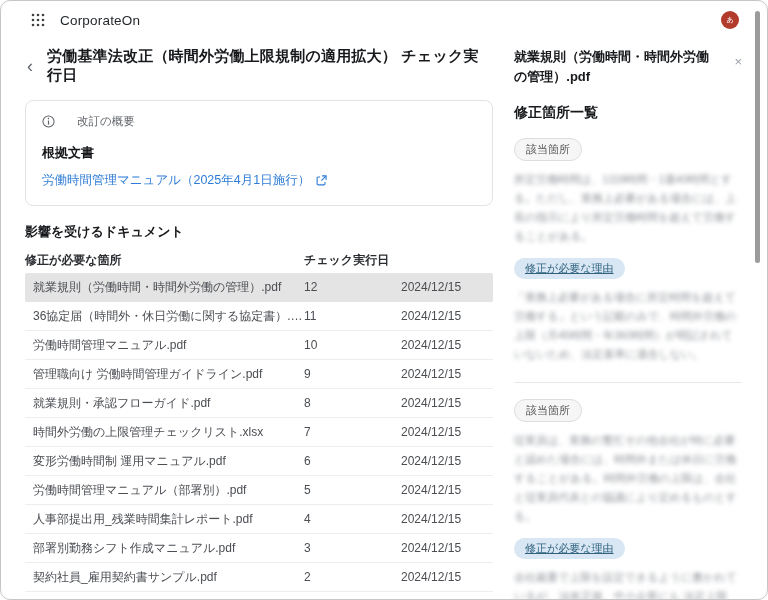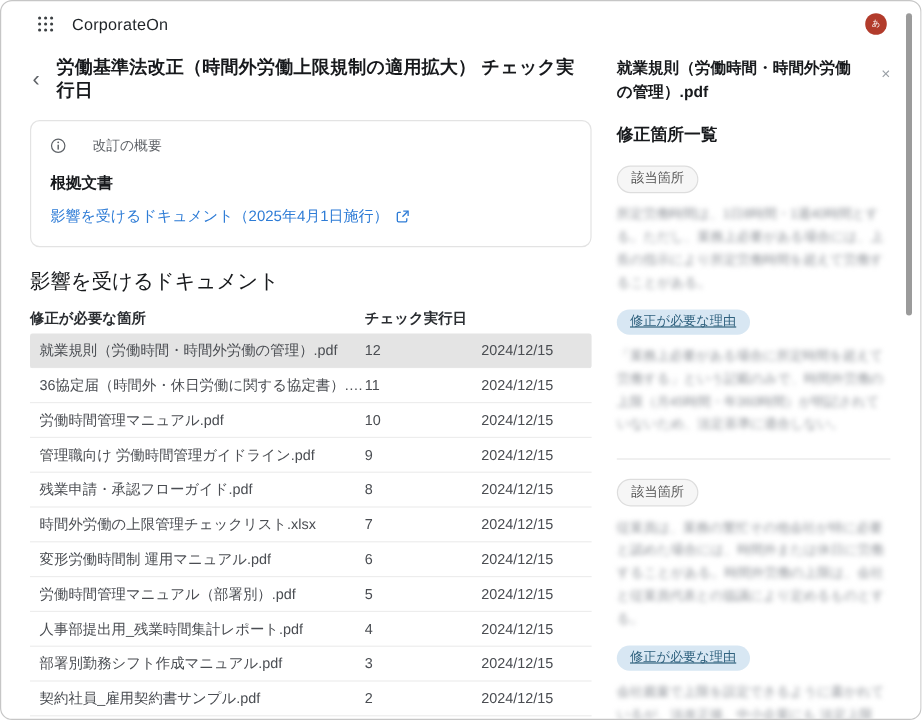--- a/index.html
+++ b/index.html
@@ -20,21 +20,21 @@
   .back{color:#5f6368;font-size:18px;line-height:1;cursor:pointer;padding:0 2px;user-select:none;}
   .page-title{font-size:15px;font-weight:700;color:#17191c;margin:0;letter-spacing:.2px;}
 
   .card{margin-top:15px;border:1px solid #e3e3e3;border-radius:8px;padding:13px 16px 16px;background:#fff;}
   .card-overview{display:flex;align-items:center;gap:22px;color:#5f6368;font-size:11.5px;}
   .info-icon{width:13px;height:13px;flex:0 0 auto;}
   .card-basis{margin-top:15px;font-size:13px;font-weight:700;color:#17191c;}
   .card-link{margin-top:10px;display:flex;align-items:center;gap:6px;color:#2e7cd6;font-size:12.5px;cursor:pointer;}
   .ext-icon{width:11px;height:11px;flex:0 0 auto;}
 
-  .docs-heading{margin-top:17px;font-size:17px;font-weight:400;color:#17191c;}
+  .docs-heading{margin-top:17px;font-size:13px;font-weight:700;color:#17191c;}
   .thead{display:grid;grid-template-columns:1fr 97px 92px;margin-top:6px;height:26px;align-items:center;
          font-size:12px;font-weight:700;color:#2a2d31;}
   .trow{display:grid;grid-template-columns:1fr 97px 92px;height:29px;align-items:center;
         font-size:12px;color:#4a4d52;border-bottom:1px solid #ededed;cursor:pointer;box-sizing:border-box;}
   .trow.selected{background:#e4e4e4;border-bottom-color:#e4e4e4;border-radius:2px;}
   .c-file{padding-left:8px;white-space:nowrap;overflow:hidden;text-overflow:ellipsis;}
 
   
   .panel{position:absolute;left:513px;top:46px;width:228px;}
   .panel-title{font-size:13px;font-weight:700;line-height:1.55;color:#17191c;padding-right:22px;margin:0;}
@@ -83,21 +83,21 @@
       <div class="card-overview">
         <svg class="info-icon" viewBox="0 0 14 14">
           <circle cx="7" cy="7" r="6" fill="none" stroke="#5f6368" stroke-width="1.1"></circle>
           <rect x="6.35" y="6" width="1.3" height="4.4" fill="#5f6368"></rect>
           <circle cx="7" cy="3.9" r="0.85" fill="#5f6368"></circle>
         </svg>
         <span>改訂の概要</span>
       </div>
       <div class="card-basis">根拠文書</div>
       <div class="card-link">
-        <span>影響を受けるドキュメント（2025年4月1日施行）</span>
+        <span>労働時間管理マニュアル（2025年4月1日施行）</span>
         <svg class="ext-icon" viewBox="0 0 12 12" fill="none" stroke="#2e7cd6" stroke-width="1.2">
           <path d="M4.4 2.2H2.4A1.2 1.2 0 0 0 1.2 3.4v6.2a1.2 1.2 0 0 0 1.2 1.2h6.2A1.2 1.2 0 0 0 9.8 9.6V7.6"></path>
           <path d="M6.6 1h4.4v4.4"></path>
           <path d="M10.8 1.2 5.9 6.1"></path>
         </svg>
       </div>
     </div>
 
     <div class="docs-heading">影響を受けるドキュメント</div>
 
@@ -125,21 +125,21 @@
     <div class="c-date">2024/12/15</div>
   </div>
 
   <div class="trow">
     <div class="c-file">管理職向け 労働時間管理ガイドライン.pdf</div>
     <div class="c-count">9</div>
     <div class="c-date">2024/12/15</div>
   </div>
 
   <div class="trow">
-    <div class="c-file">残業申請・承認フローガイド.pdf</div>
+    <div class="c-file">就業規則・承認フローガイド.pdf</div>
     <div class="c-count">8</div>
     <div class="c-date">2024/12/15</div>
   </div>
 
   <div class="trow">
     <div class="c-file">時間外労働の上限管理チェックリスト.xlsx</div>
     <div class="c-count">7</div>
     <div class="c-date">2024/12/15</div>
   </div>
 

